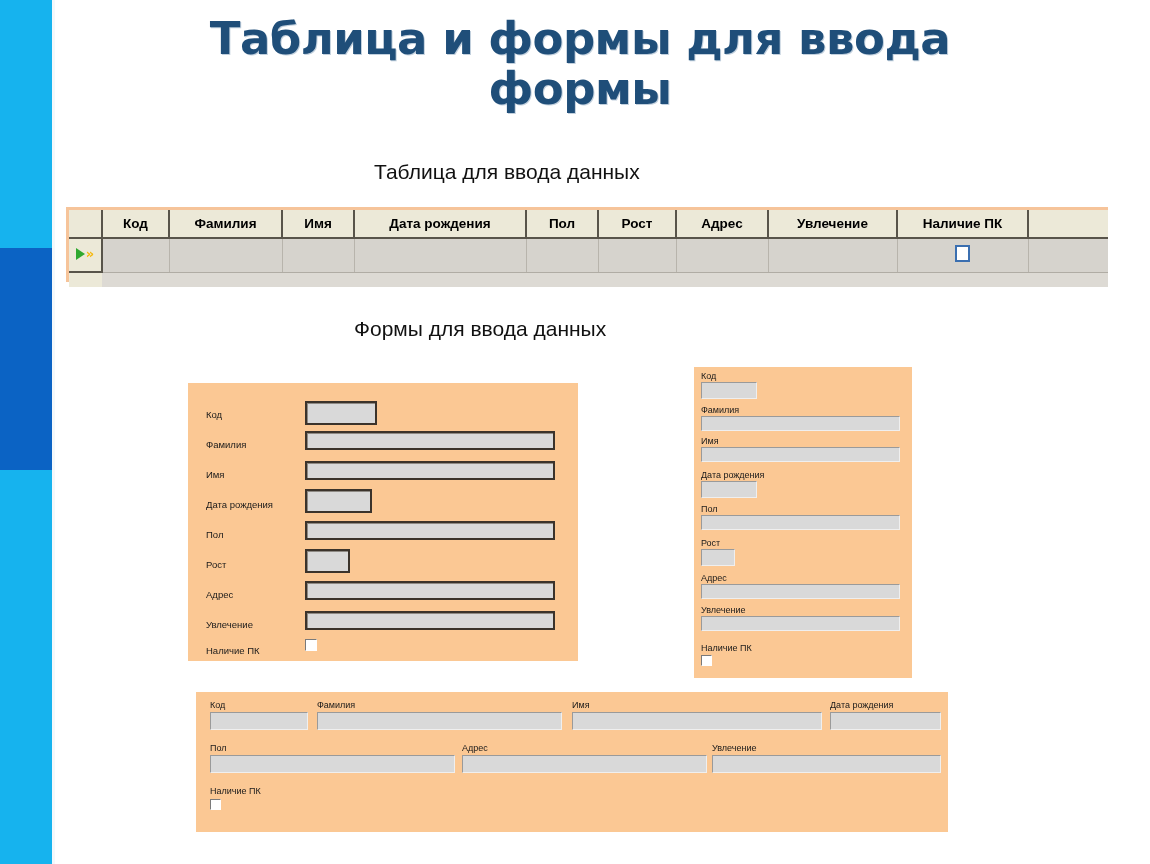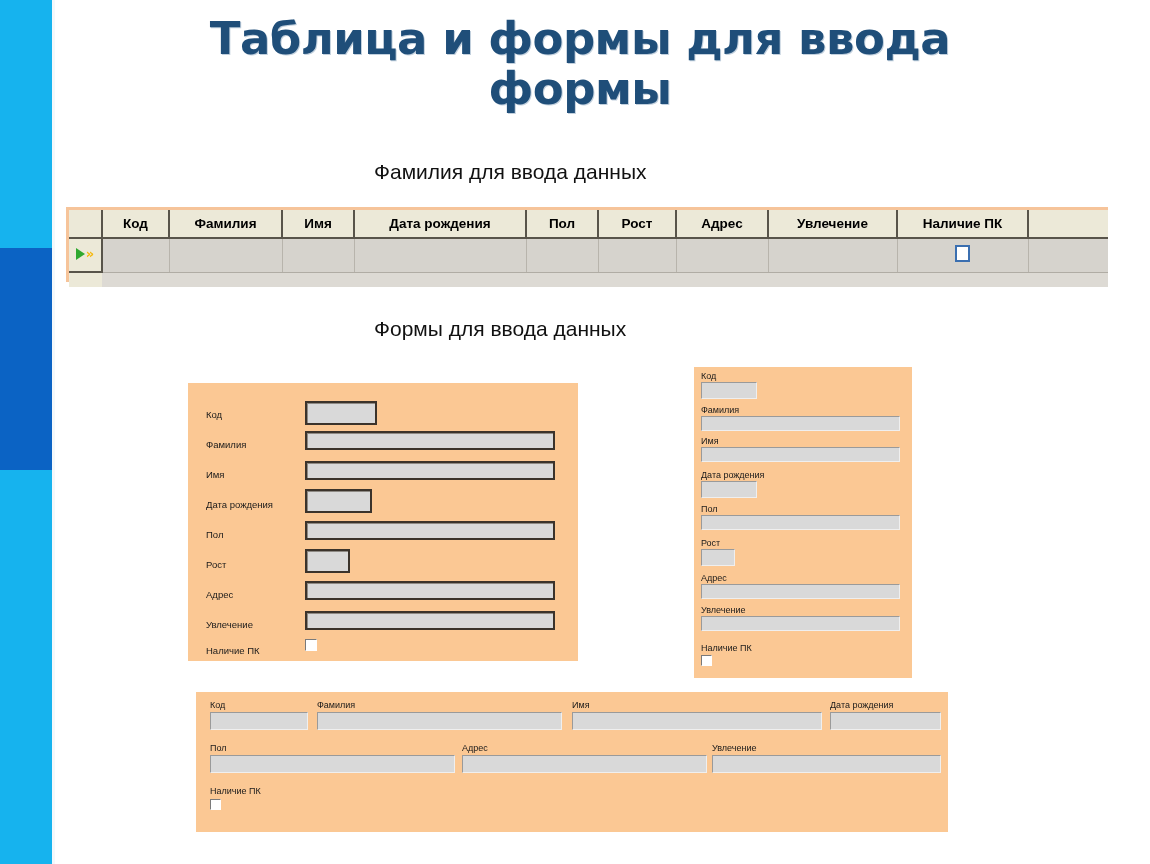--- a/index.html
+++ b/index.html
@@ -61,21 +61,21 @@
     text-shadow: 1px 1px 0 rgba(120,150,180,.45);
   }
   .subtitle {
     position: absolute;
     color: #111111;
     font-size: 21px;
     font-family: "Liberation Sans", sans-serif;
     white-space: nowrap;
   }
   .subtitle.s1 { left: 374px; top: 160px; }
-  .subtitle.s2 { left: 374px; top: 317px; }
+  .subtitle.s2 { left: 354px; top: 317px; }
 
   
   .table-wrap {
     position: absolute;
     left: 66px;
     top: 207px;
     width: 1042px;
     height: 75px;
     background: #f6c49a;
     padding: 3px 0 0 3px;
@@ -206,21 +206,21 @@
 <body>
 
 <div id="slide">
 
   <div class="edge-cyan top"></div>
   <div class="edge-dark"></div>
   <div class="edge-cyan bottom"></div>
   <div class="edge-hair"></div>
 
   <div class="title">Таблица и формы для ввода формы</div>
-  <div class="subtitle s1">Фамилия для ввода данных</div>
+  <div class="subtitle s1">Таблица для ввода данных</div>
   <div class="subtitle s2">Формы для ввода данных</div>
 
   <div class="table-wrap">
     <table class="dsheet">
       <colgroup>
         <col style="width:33px">
         <col style="width:67px">
         <col style="width:113px">
         <col style="width:72px">
         <col style="width:172px">

